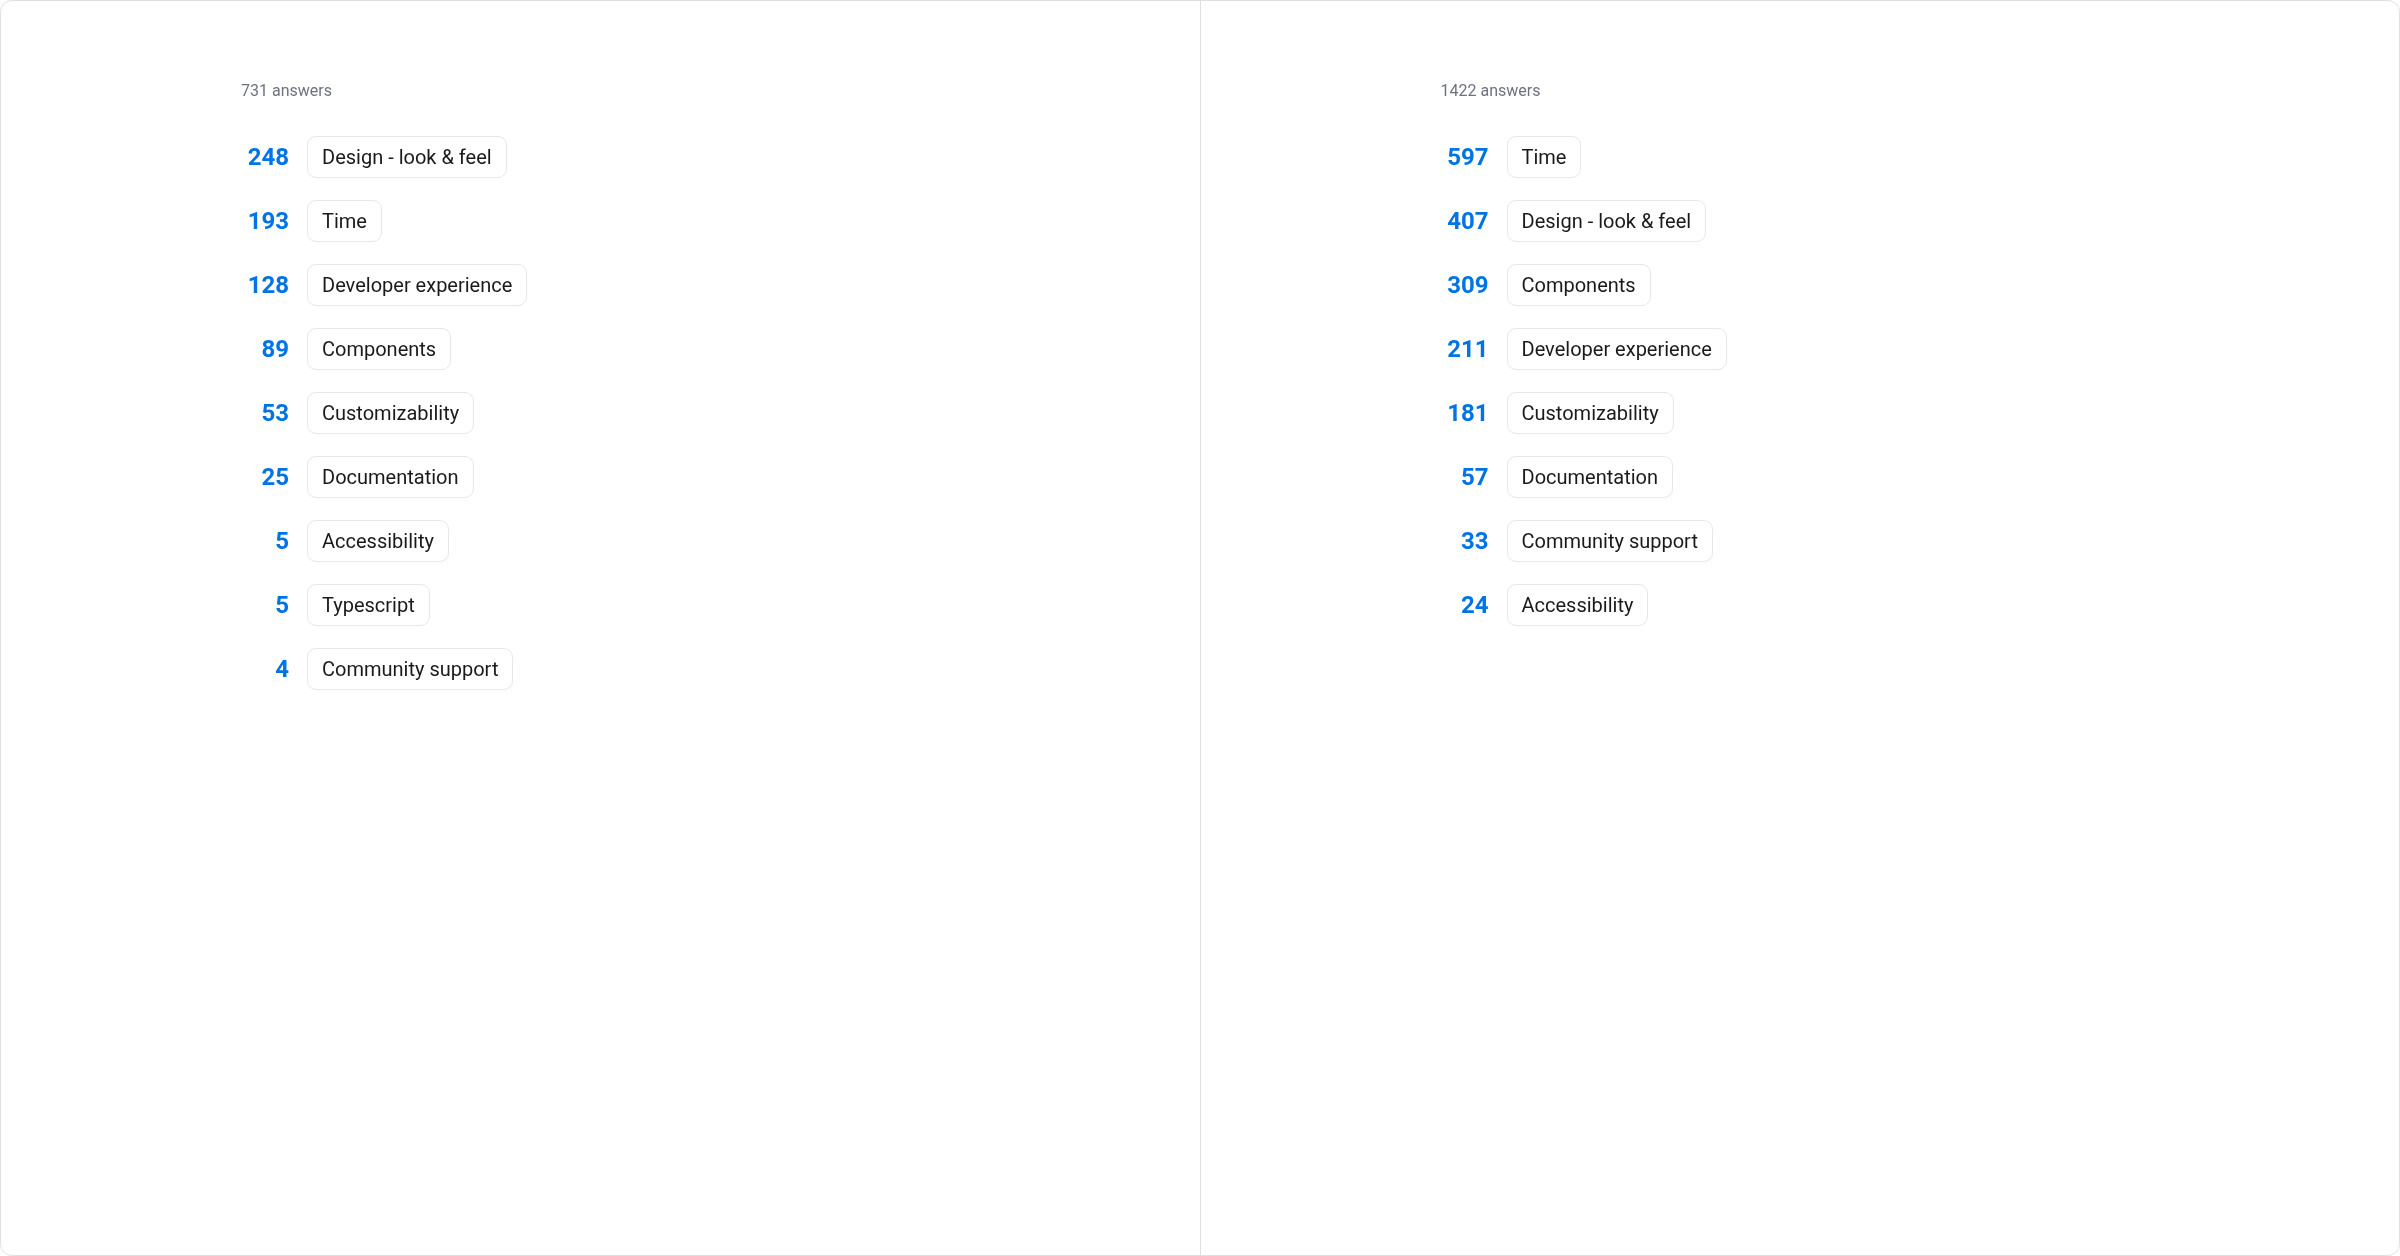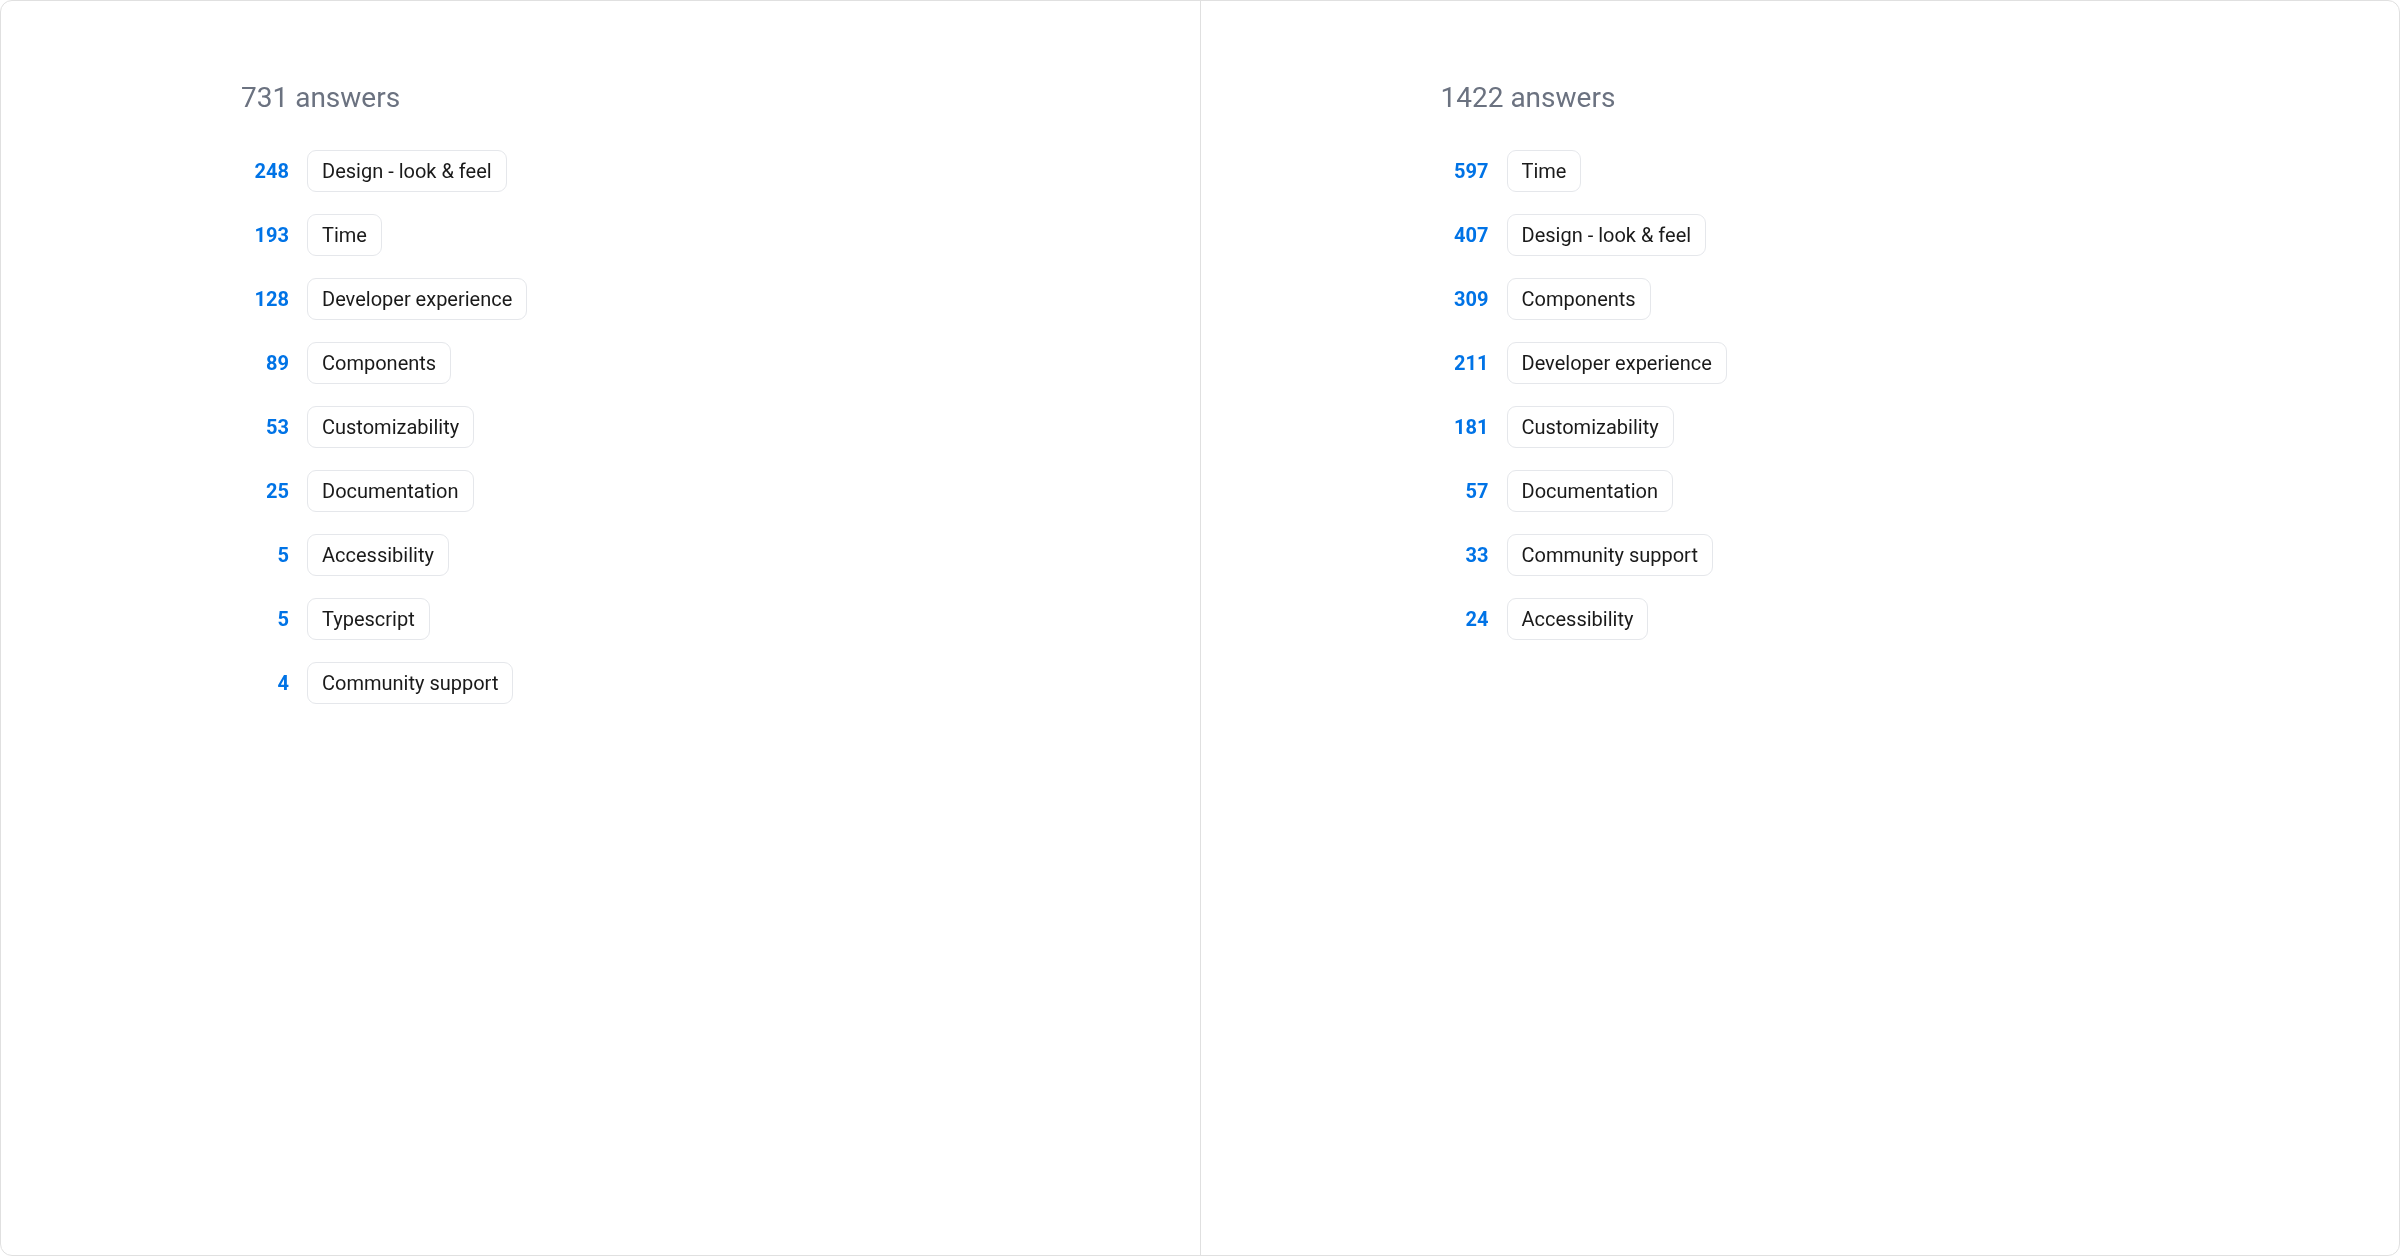--- a/index.html
+++ b/index.html
@@ -27,36 +27,36 @@
     .panel-left {
       border-right: 1px solid #e0e0e0;
     }
     .year-title {
       font-size: 32px;
       font-weight: 700;
       color: #0b3558;
       margin-bottom: 12px;
     }
     .answers-count {
-      font-size: 28px;
+      font-size: 16px;
       color: #6b7280;
       margin-bottom: 36px;
     }
     .items {
       display: flex;
       flex-direction: column;
       gap: 22px;
     }
     .item {
       display: flex;
       align-items: center;
       gap: 18px;
     }
     .item-count {
-      font-size: 20px;
+      font-size: 24px;
       font-weight: 700;
       color: #0073e6;
       min-width: 48px;
       text-align: right;
     }
     .item-label {
       font-size: 20px;
       color: #1a1a1a;
       padding: 8px 14px;
       border: 1px solid #e5e7eb;

